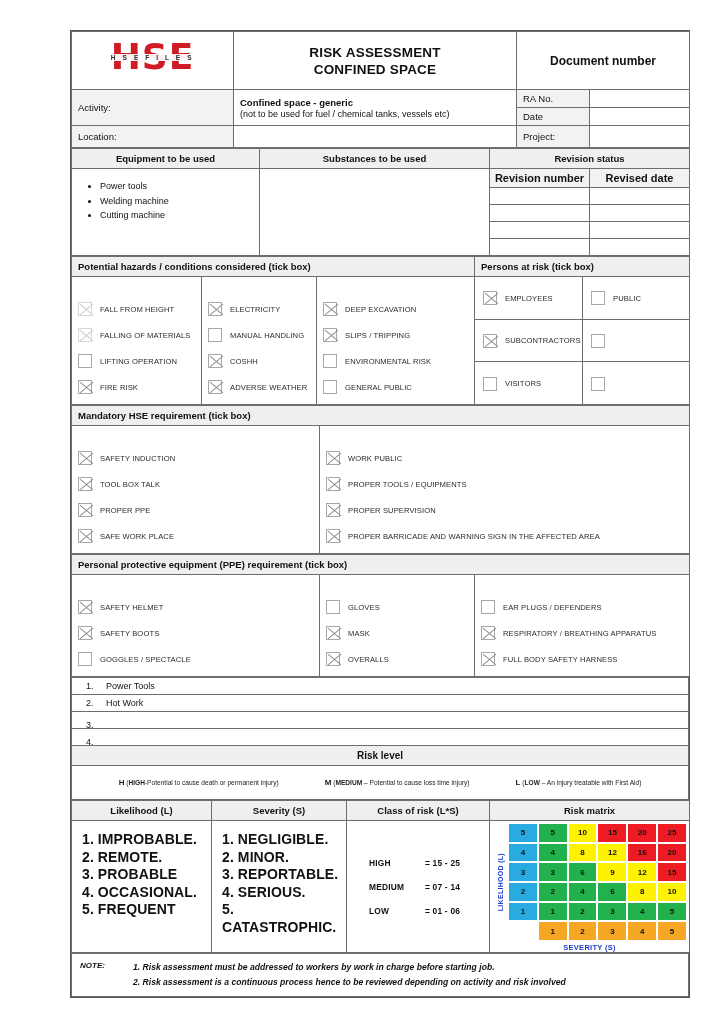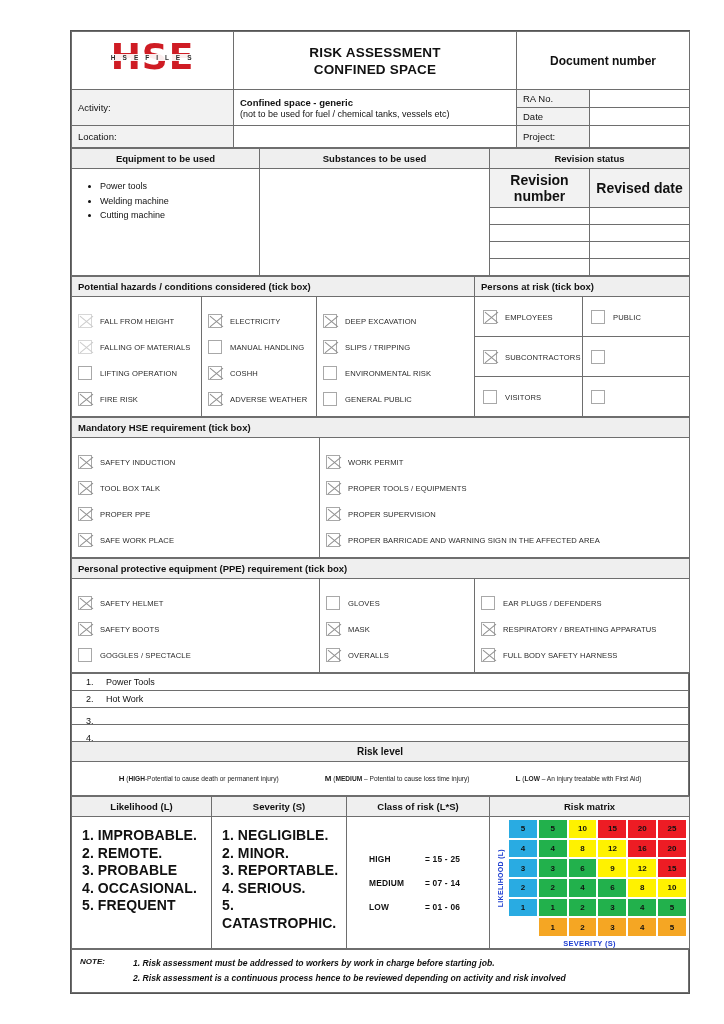--- a/index.html
+++ b/index.html
@@ -48,24 +48,24 @@
 
   .sec-head{
     background:#efefef;font-weight:bold;font-size:9.5px;
     padding:4px 6px;
   }
   .sec-head.ctr{text-align:center;}
 
   .eq-body{height:86px;vertical-align:top;padding:10px 6px 6px 6px;}
   .eq-body ul{margin:0;padding-left:22px;}
   .eq-body li{font-size:9px;line-height:14.5px;}
-  .rev-sub{background:#f2f2f2;text-align:center;font-weight:bold;font-size:14px;padding:3px 2px;}
+  .rev-sub{background:#f2f2f2;text-align:center;font-weight:bold;font-size:11px;padding:3px 2px;}
   .rev-blank{height:17px;}
 
-  .cb-cell{vertical-align:top;padding:11px 4px 4px 6px;}
+  .cb-cell{vertical-align:top;padding:19px 4px 4px 6px;}
   .cb-row{display:flex;align-items:center;height:26px;}
   .cb{
     width:14px;height:14px;min-width:14px;border:1px solid #a8a8a8;
     position:relative;background:#fff;box-sizing:border-box;margin-right:8px;
   }
   .cb.on::before,.cb.on::after{
     content:"";position:absolute;left:-1px;top:6px;width:17px;height:1px;background:#8f8f8f;
   }
   .cb.on::before{transform:rotate(40deg);}
   .cb.on::after{transform:rotate(-40deg);}
@@ -352,21 +352,21 @@
                 <span class="cb-lbl">PROPER PPE</span>
               </div>
           <div class="cb-row">
                 <span class="cb on"></span>
                 <span class="cb-lbl">SAFE WORK PLACE</span>
               </div>
         </td>
         <td class="cb-cell">
           <div class="cb-row">
                 <span class="cb on"></span>
-                <span class="cb-lbl">WORK PERMIT</span>
+                <span class="cb-lbl">WORK PUBLIC</span>
               </div>
           <div class="cb-row">
                 <span class="cb on"></span>
                 <span class="cb-lbl">PROPER TOOLS / EQUIPMENTS</span>
               </div>
           <div class="cb-row">
                 <span class="cb on"></span>
                 <span class="cb-lbl">PROPER SUPERVISION</span>
               </div>
           <div class="cb-row">

